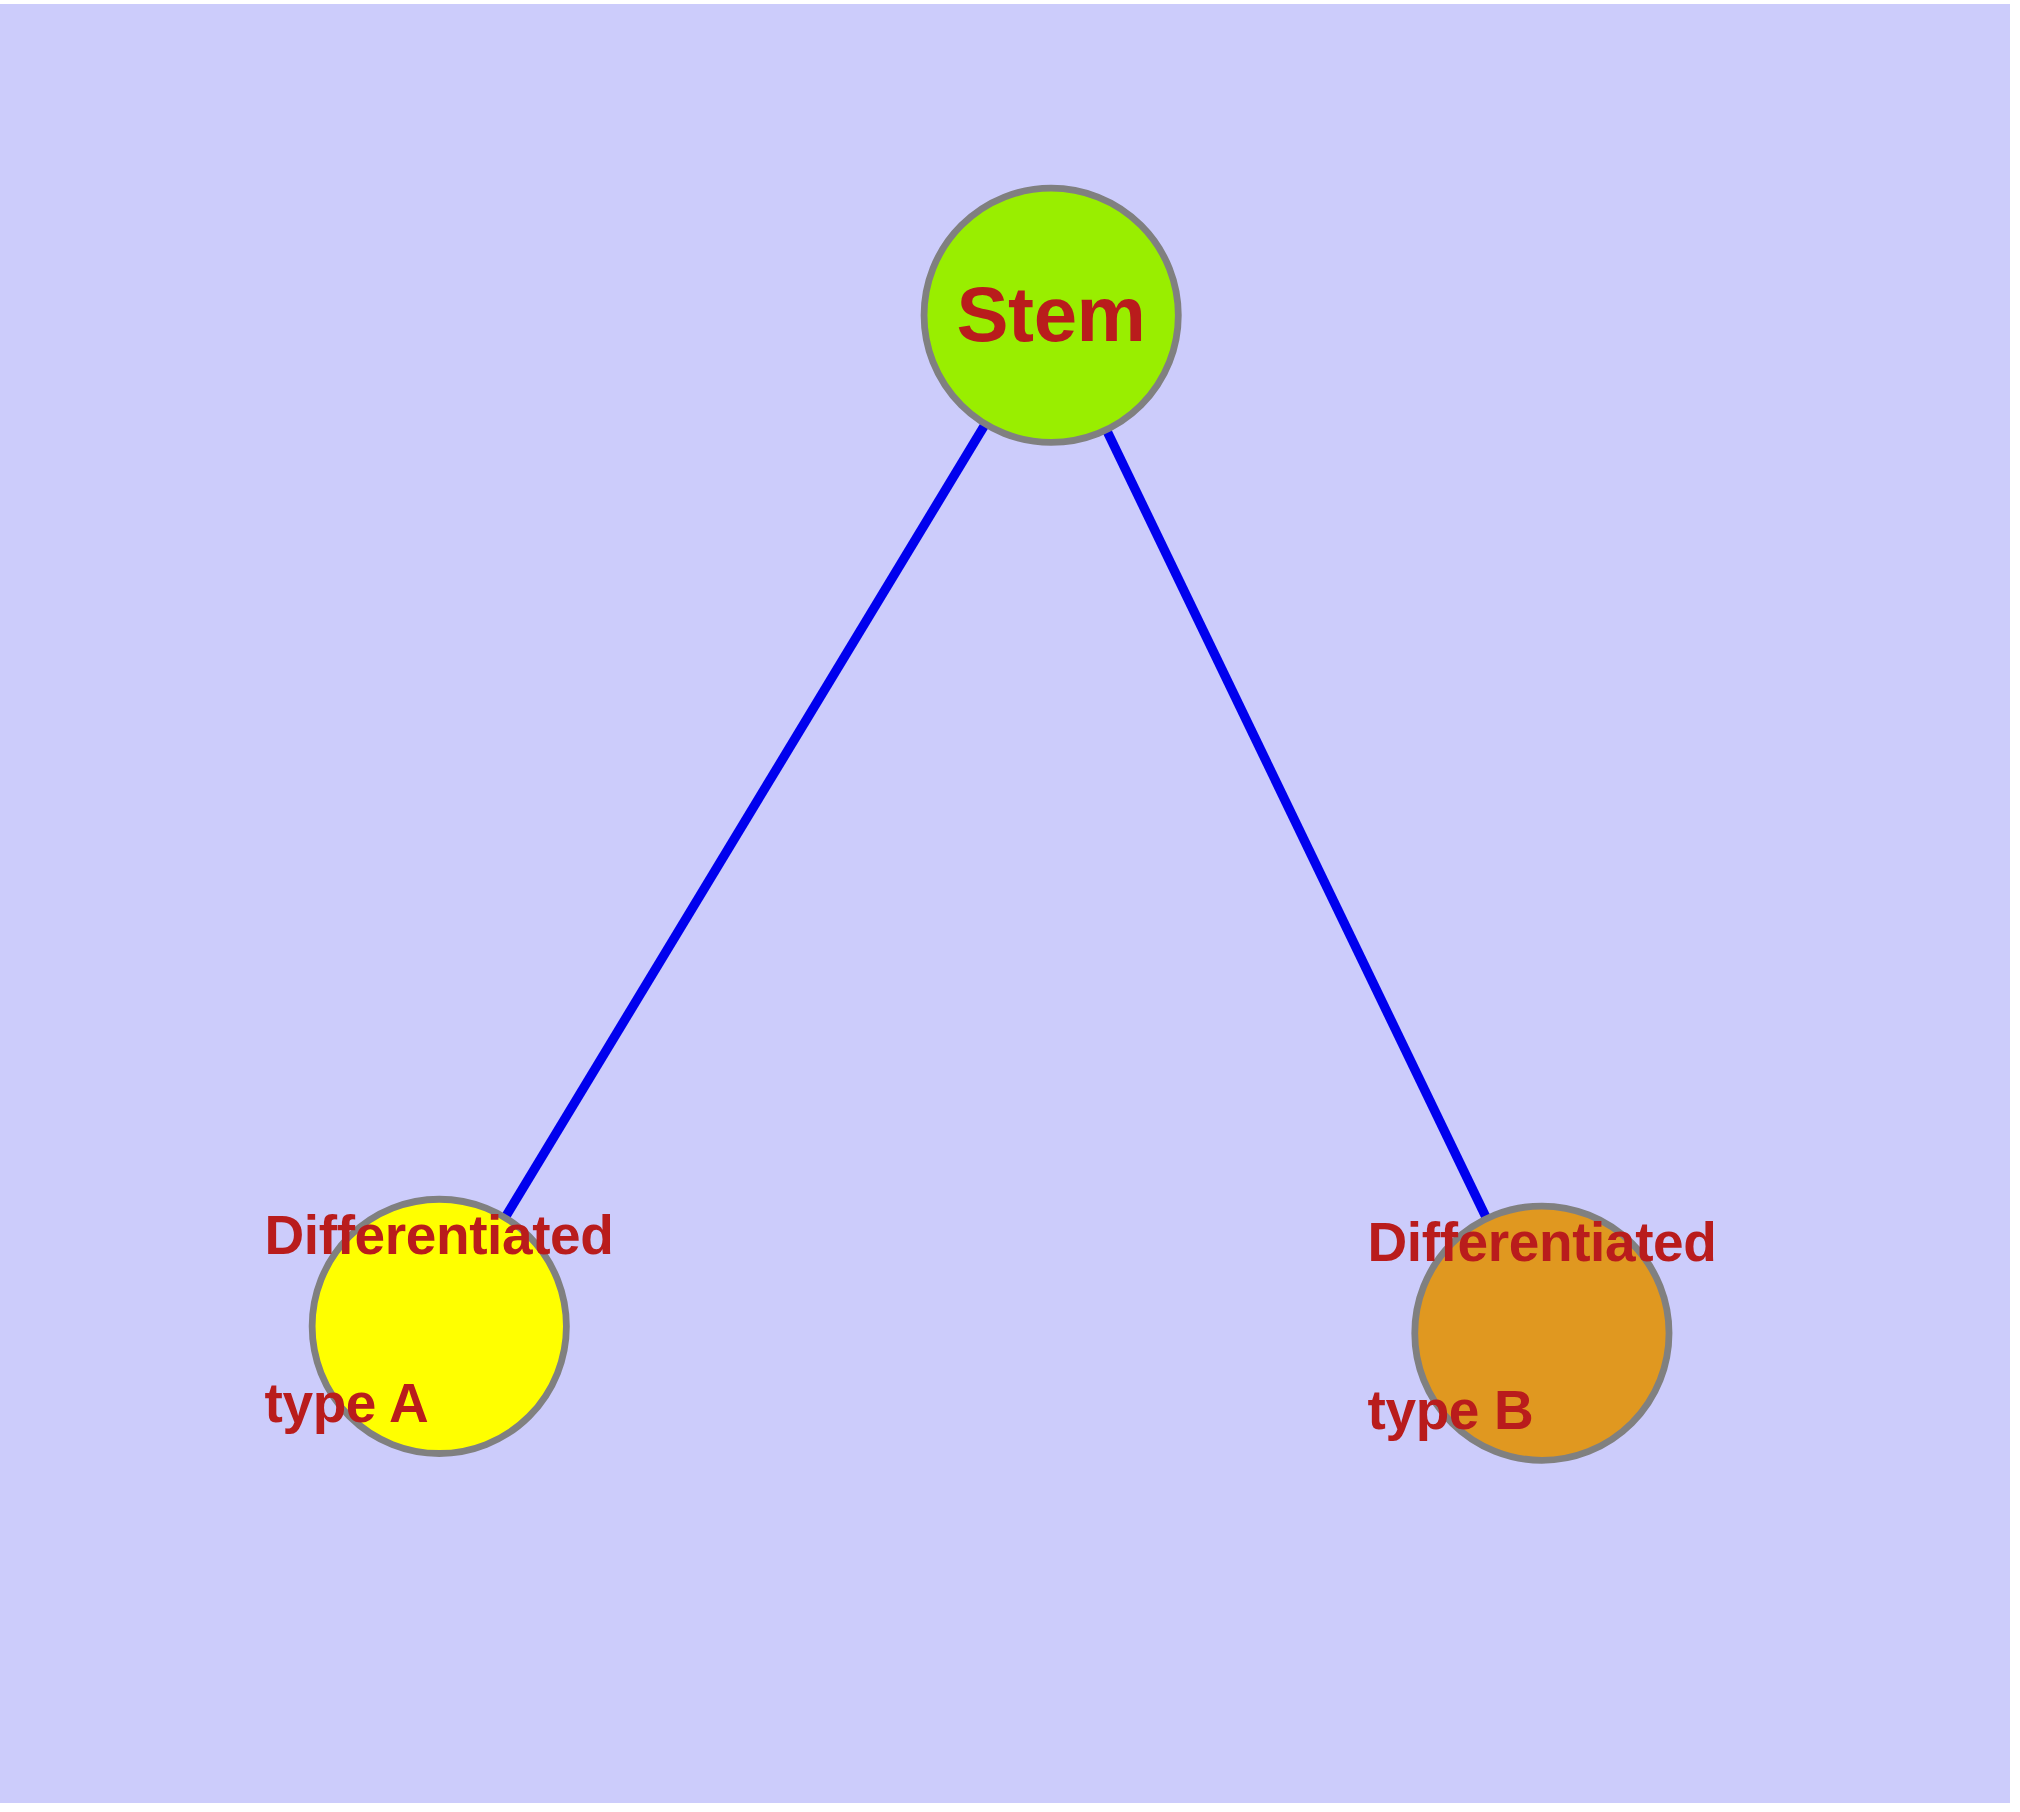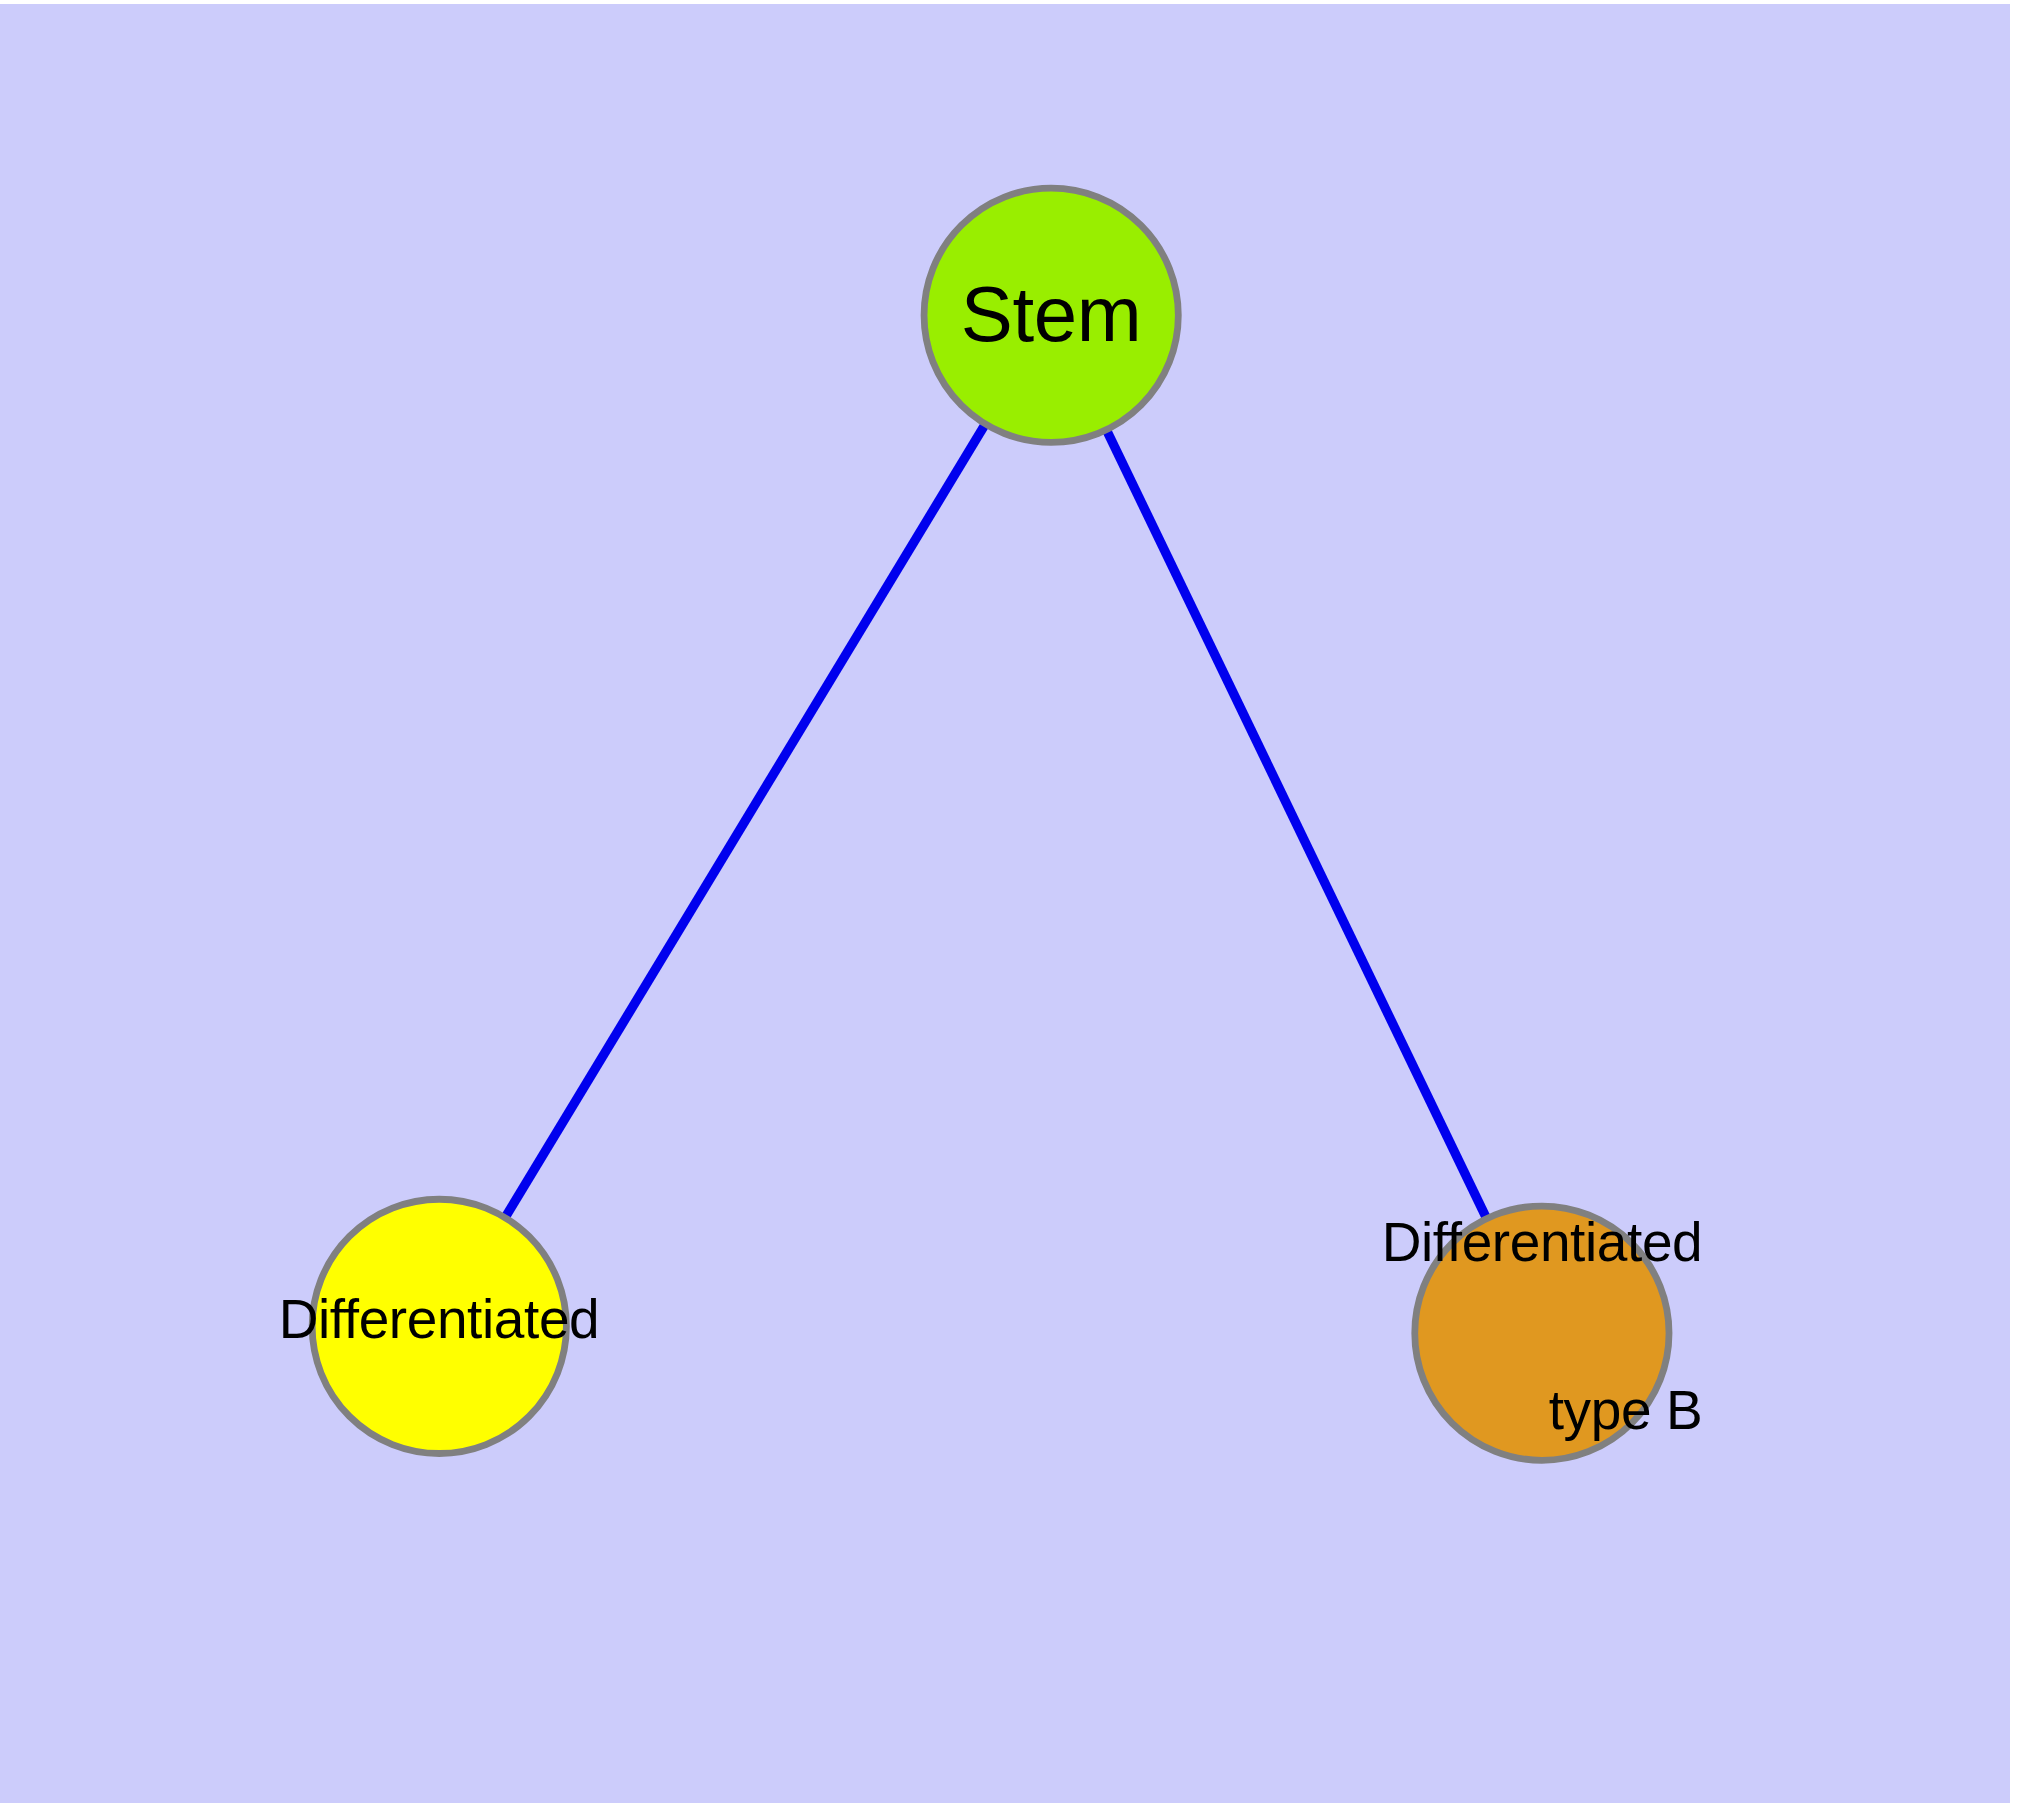--- a/index.html
+++ b/index.html
@@ -25,23 +25,23 @@
   }
   #graph-svg {
     position: absolute;
     left: 0;
     top: 0;
     width: 2021px;
     height: 1812px;
   }
   .node-label {
     position: absolute;
-    text-align: right;
-    font-weight: normal;
-    color: #000000;
+    text-align: left;
+    font-weight: bold;
+    color: #b91c1c;
     white-space: pre;
     line-height: 1.02;
     letter-spacing: -0.4px;
     pointer-events: none;
     transform: translate(-50%, -50%);
   }
   .label-stem { font-size: 78px; }
   .label-diff { font-size: 55px; }
 </style>
 </head>
@@ -62,20 +62,21 @@
       <circle cx="1240" cy="372" r="150" fill="#99ee00" stroke="#808080" stroke-width="8"></circle>
       <circle cx="518" cy="1565" r="150" fill="#ffff00" stroke="#808080" stroke-width="8"></circle>
       <circle cx="1819" cy="1573" r="150" fill="#e09820" stroke="#808080" stroke-width="8"></circle>
     </g>
   </svg>
 
   <div class="node-label label-stem" style="left:1051px; top:315px;">Stem</div>
 
   <div class="node-label label-diff" style="left:439px; top:1319px;">
     <div>Differentiated</div>
+    <div>type A</div>
   </div>
 
   <div class="node-label label-diff" style="left:1542px; top:1326px;">
     <div>Differentiated</div>
     <div>type B</div>
   </div>
 
 </div>
 
 

